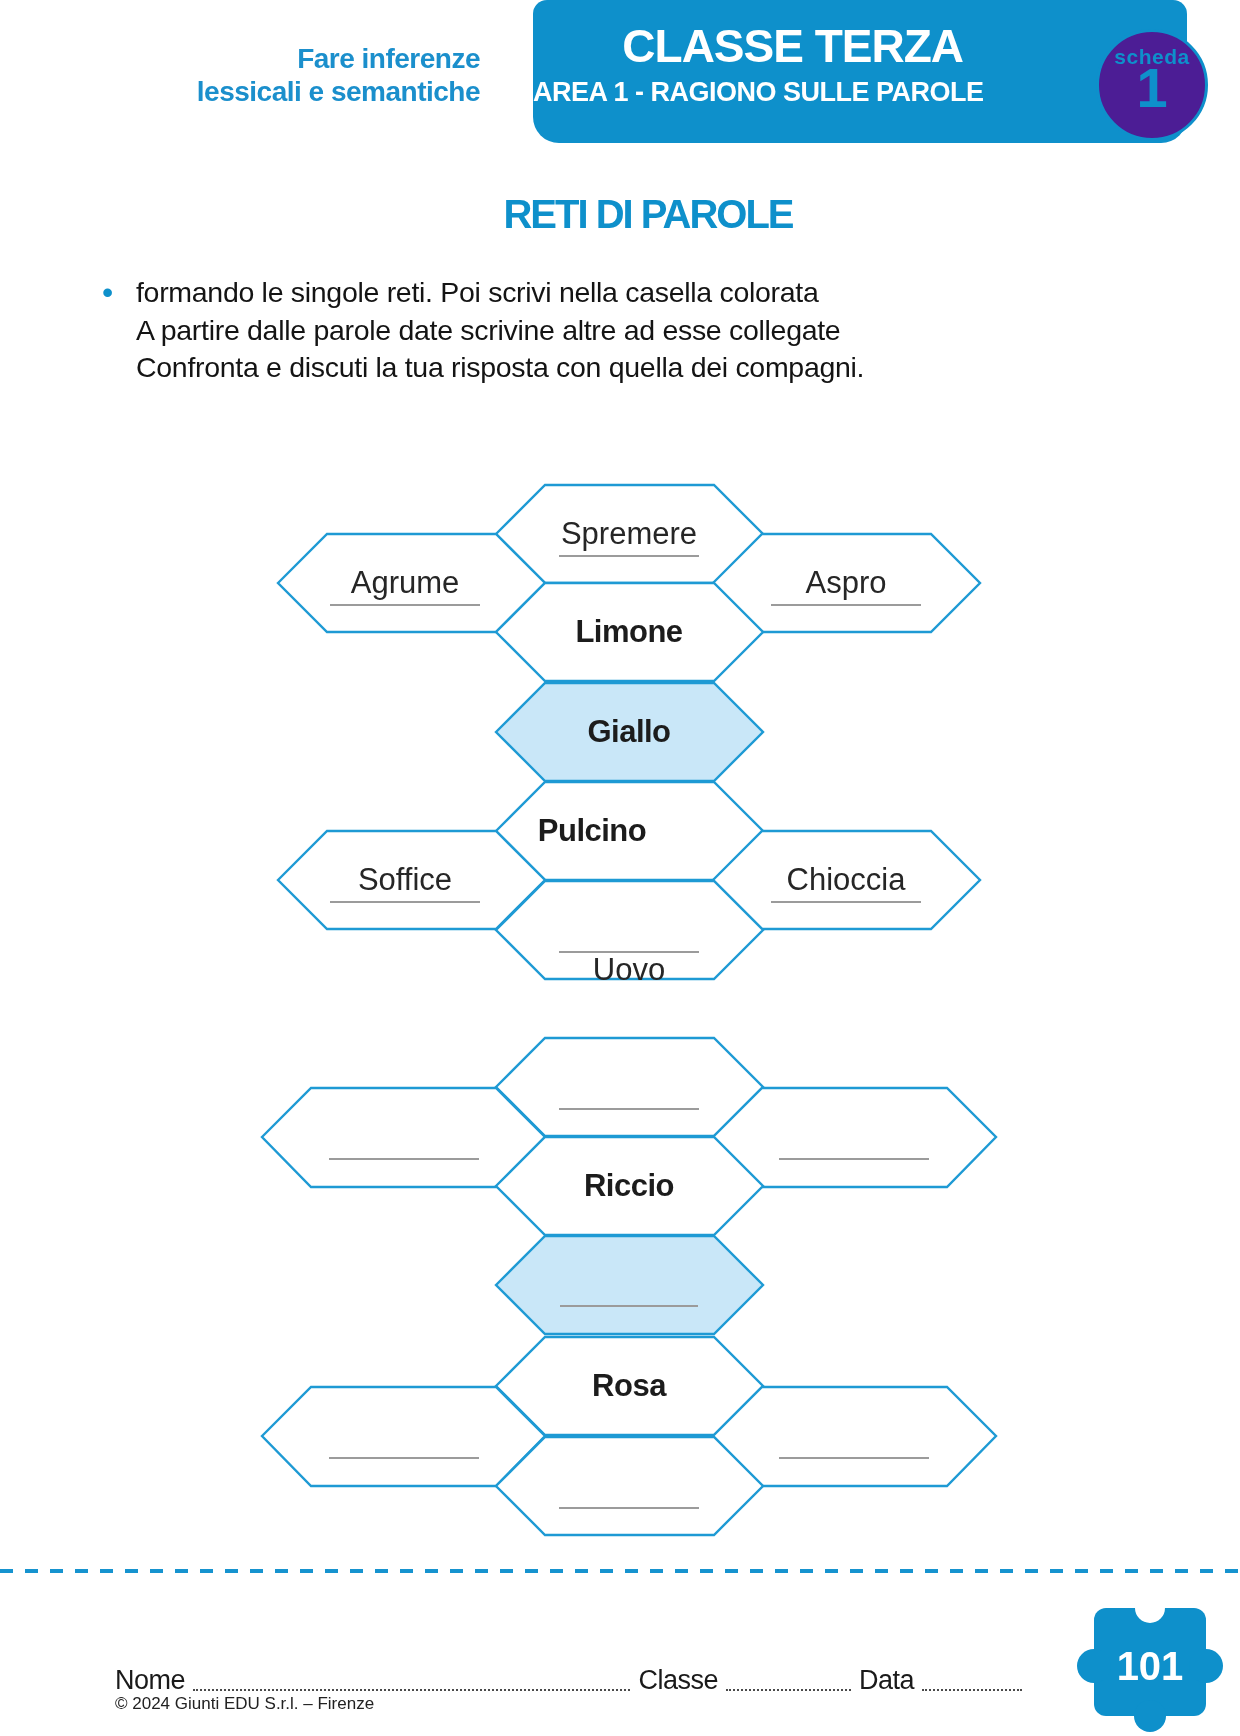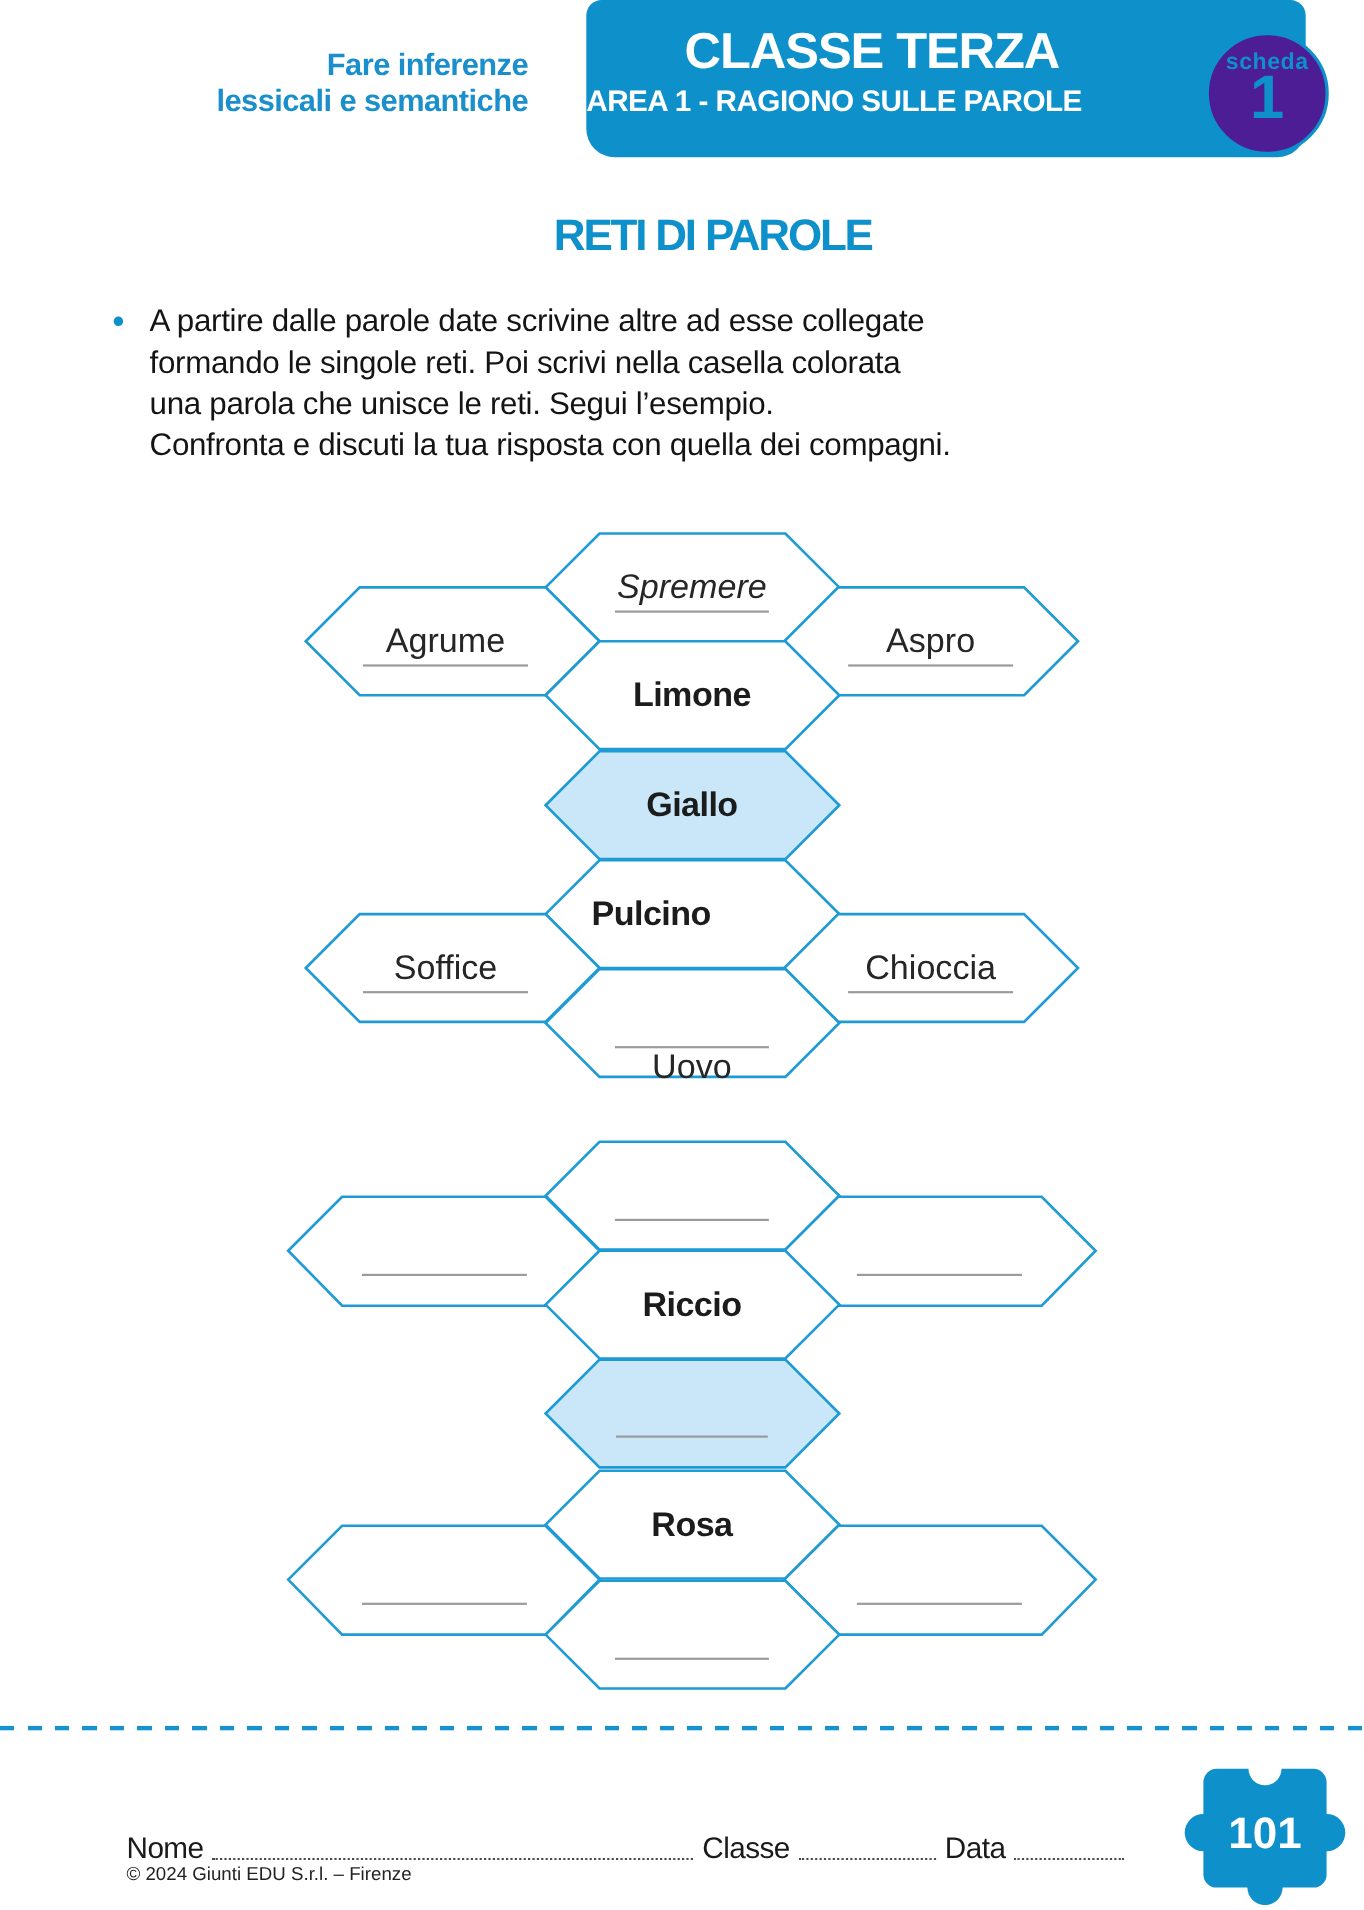--- a/index.html
+++ b/index.html
@@ -74,23 +74,22 @@
 <div class="badge">
   <span class="badge-word">scheda</span>
   <span class="badge-num">1</span>
 </div>
 
 <div class="page-title">RETI DI PAROLE</div>
 
 <div class="intro">
   <span class="bullet">•</span>
   <div>
+    <div class="line">formando le singole reti. Poi scrivi nella casella colorata</div>
     <div class="line">A partire dalle parole date scrivine altre ad esse collegate</div>
-    <div class="line">formando le singole reti. Poi scrivi nella casella colorata</div>
-    <div class="line">una parola che unisce le reti. Segui l’esempio.</div>
     <div class="line">Confronta e discuti la tua risposta con quella dei compagni.</div>
   </div>
 </div>
 
 <svg class="nets" viewBox="0 0 1240 1736">
 
   <polygon points="496,534 545,485 714,485 763,534 714,583 545,583"></polygon>
   <polygon points="278,583 327,534 496,534 545,583 496,632 327,632"></polygon>
   <polygon points="713,583 762,534 931,534 980,583 931,632 762,632"></polygon>
   <polygon points="496,632 545,583 714,583 763,632 714,681 545,681"></polygon>
@@ -104,21 +103,21 @@
   <polygon points="262,1137 311,1088 496,1088 545,1137 496,1187 311,1187"></polygon>
   <polygon points="713,1137 762,1088 947,1088 996,1137 947,1187 762,1187"></polygon>
   <polygon points="496,1186 545,1137 714,1137 763,1186 714,1235 545,1235"></polygon>
   <polygon class="colored" points="496,1285 545,1236 714,1236 763,1285 714,1334 545,1334"></polygon>
   <polygon points="496,1386 545,1337 714,1337 763,1386 714,1435 545,1435"></polygon>
   <polygon points="262,1436 311,1387 496,1387 545,1436 496,1486 311,1486"></polygon>
   <polygon points="713,1436 762,1387 947,1387 996,1436 947,1486 762,1486"></polygon>
   <polygon points="496,1486 545,1437 714,1437 763,1486 714,1535 545,1535"></polygon>
 </svg>
 
-<div class="hex-label answer" style="left:629px;top:534px;font-style:italic;">Spremere</div>
+<div class="hex-label answer" style="left:629px;top:534px;">Spremere</div>
 <div class="hex-line" style="left:559px;top:555px;width:140px;"></div>
 <div class="hex-label answer" style="left:405px;top:583px;">Agrume</div>
 <div class="hex-line" style="left:330px;top:604px;width:150px;"></div>
 <div class="hex-label answer" style="left:846px;top:583px;">Aspro</div>
 <div class="hex-line" style="left:771px;top:604px;width:150px;"></div>
 <div class="hex-label given" style="left:629px;top:632px;">Limone</div>
 <div class="hex-label given" style="left:629px;top:732px;">Giallo</div>
 <div class="hex-label given" style="left:592px;top:831px;">Pulcino</div>
 <div class="hex-label answer" style="left:405px;top:880px;">Soffice</div>
 <div class="hex-line" style="left:330px;top:901px;width:150px;"></div>

